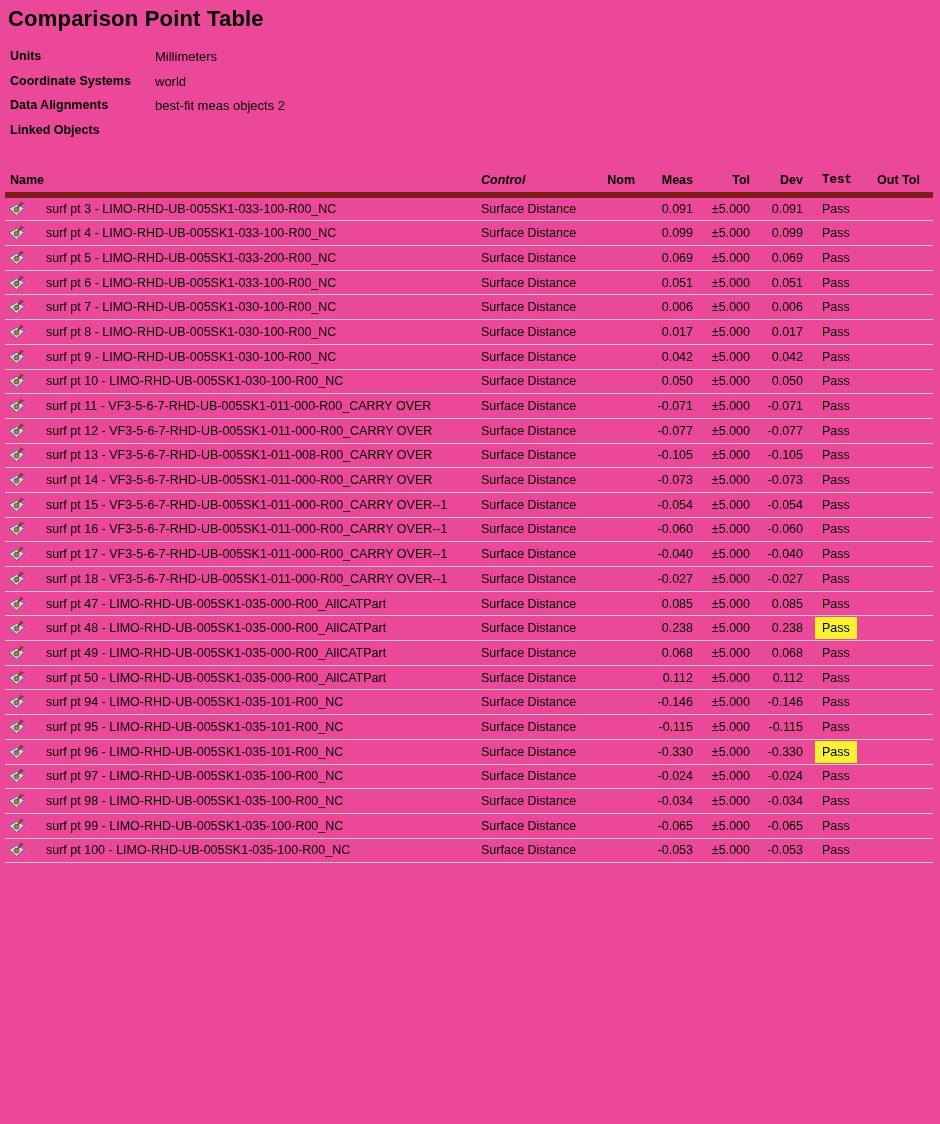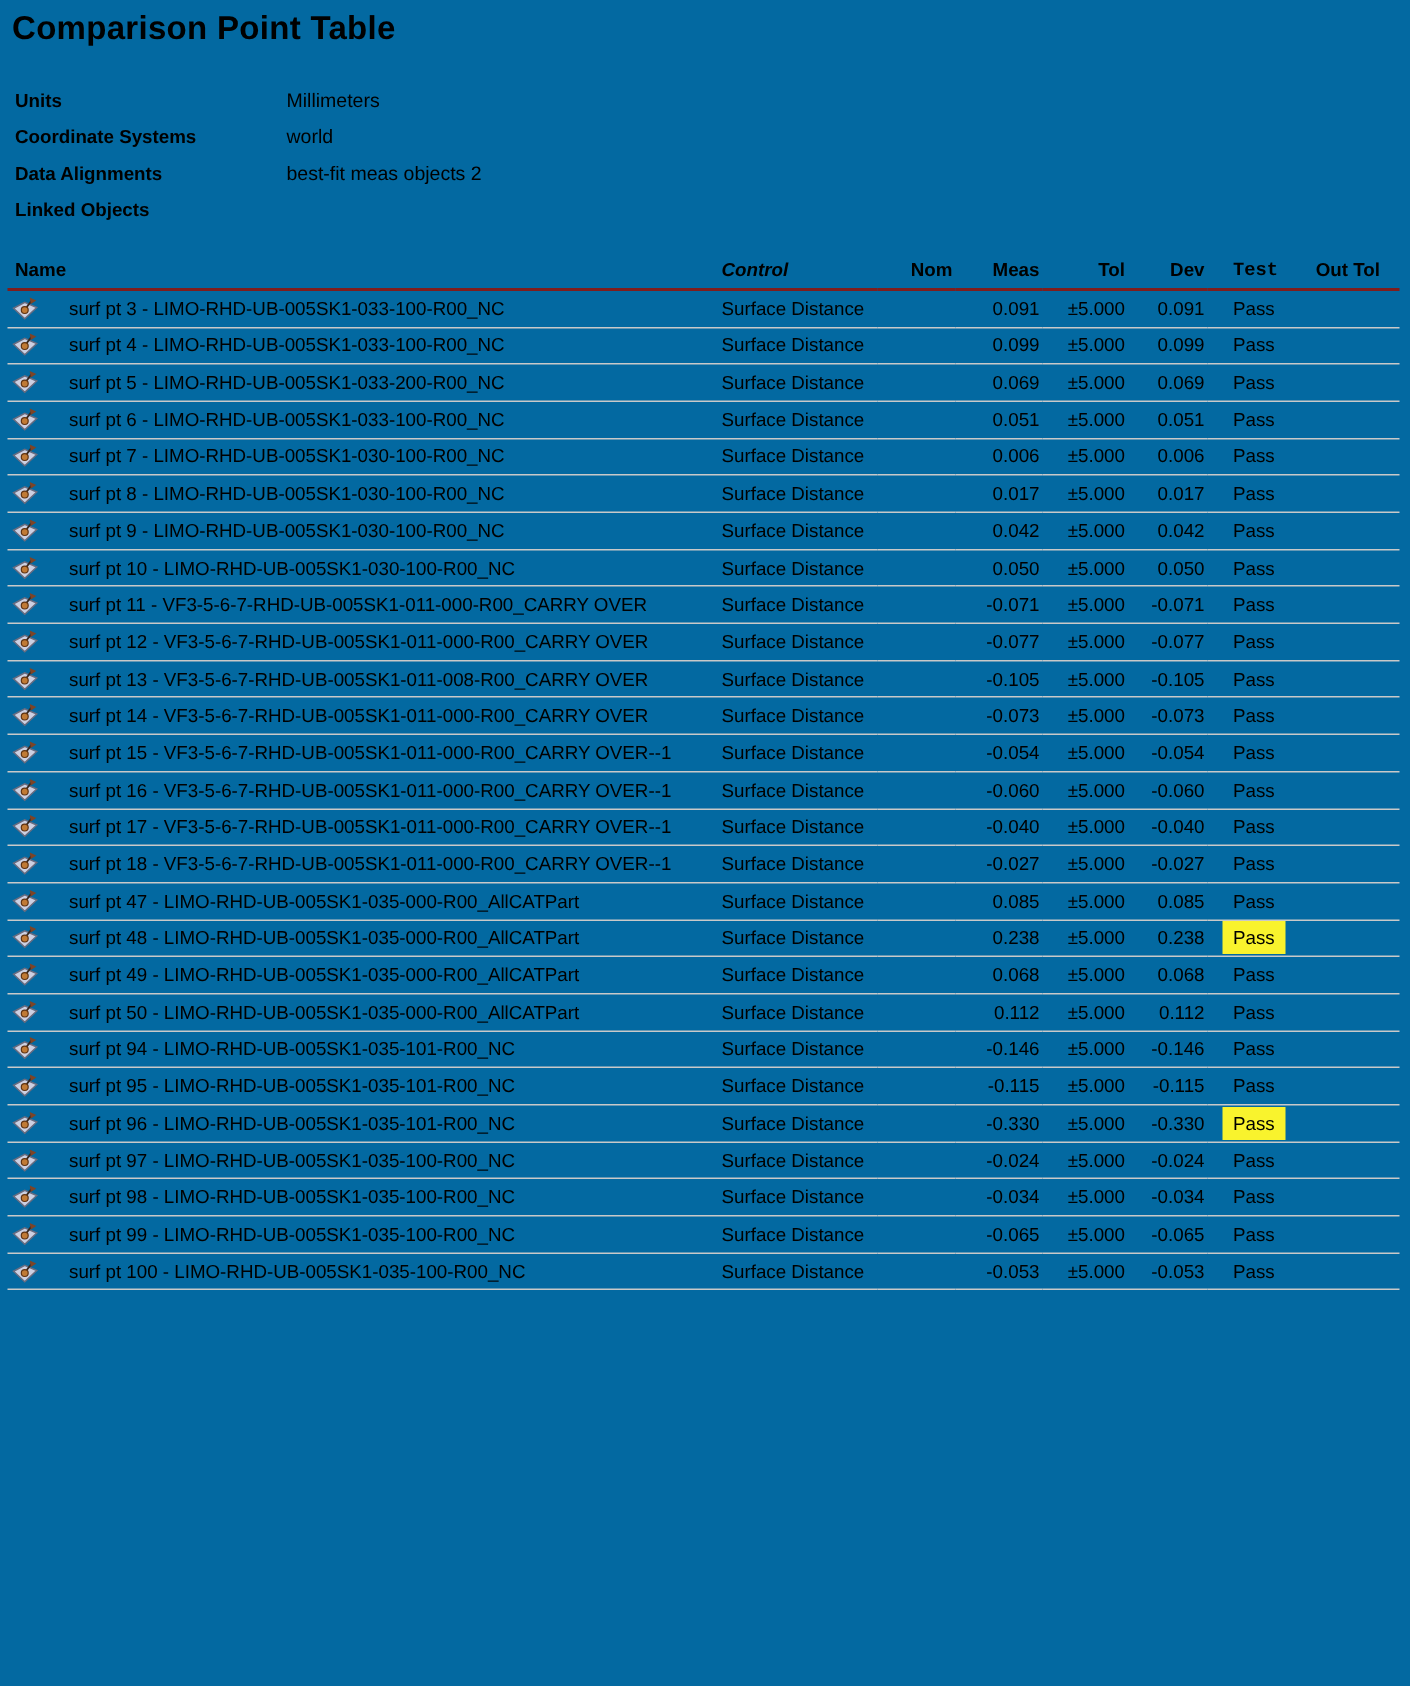--- a/index.html
+++ b/index.html
@@ -2,37 +2,36 @@
 <html style="--hl: #f9f32d;"><head>
 <meta charset="utf-8">
 <style>
   * { box-sizing: border-box; margin: 0; padding: 0; }
   html, body { background: #ffffff; }
   body { font-family: "Liberation Sans", sans-serif; color: #000; }
   .page {
     position: relative;
     width: 940px;
     height: 1124px;
-    background: #0369a1;
+    background: #ec4899;
     overflow: hidden;
   }
   .title {
     font-size: 22px;
     font-weight: bold;
     margin: 6px 0 0 8px;
     letter-spacing: 0.2px;
   }
   .meta {
     margin: 17px 0 0 10px;
   }
   .meta-row {
     display: flex;
-    align-items: flex-end;
+    align-items: flex-start;
     height: 24.6px;
-    gap: 36px;
   }
   .meta-label {
     width: 145px;
     font-size: 12.5px;
     font-weight: bold;
   }
   .meta-value {
     font-size: 13px;
   }
   table.cmp {
@@ -47,21 +46,21 @@
   col.c-meas   { width: 58px; }
   col.c-tol    { width: 57px; }
   col.c-dev    { width: 53px; }
   col.c-test   { width: 63px; }
   col.c-outtol { width: 65px; }
   th {
     font-size: 12.5px;
     font-weight: bold;
     text-align: left;
     padding: 0 0 5px 0;
-    border-bottom: 2px solid #7f1d1d;
+    border-bottom: 6px solid #7f1d1d;
     white-space: nowrap;
   }
   th.h-name { padding-left: 5px; }
   th.h-control { padding-left: 1px; font-style: italic; }
   th.num, td.num { text-align: right; padding-right: 2px; }
   th.h-test { padding-left: 17px; font-family: Liberation Mono, monospace; }
   th.h-outtol { text-align: center; padding-right: 4px; }
   td {
     font-size: 12.5px;
     height: 24.7px;

